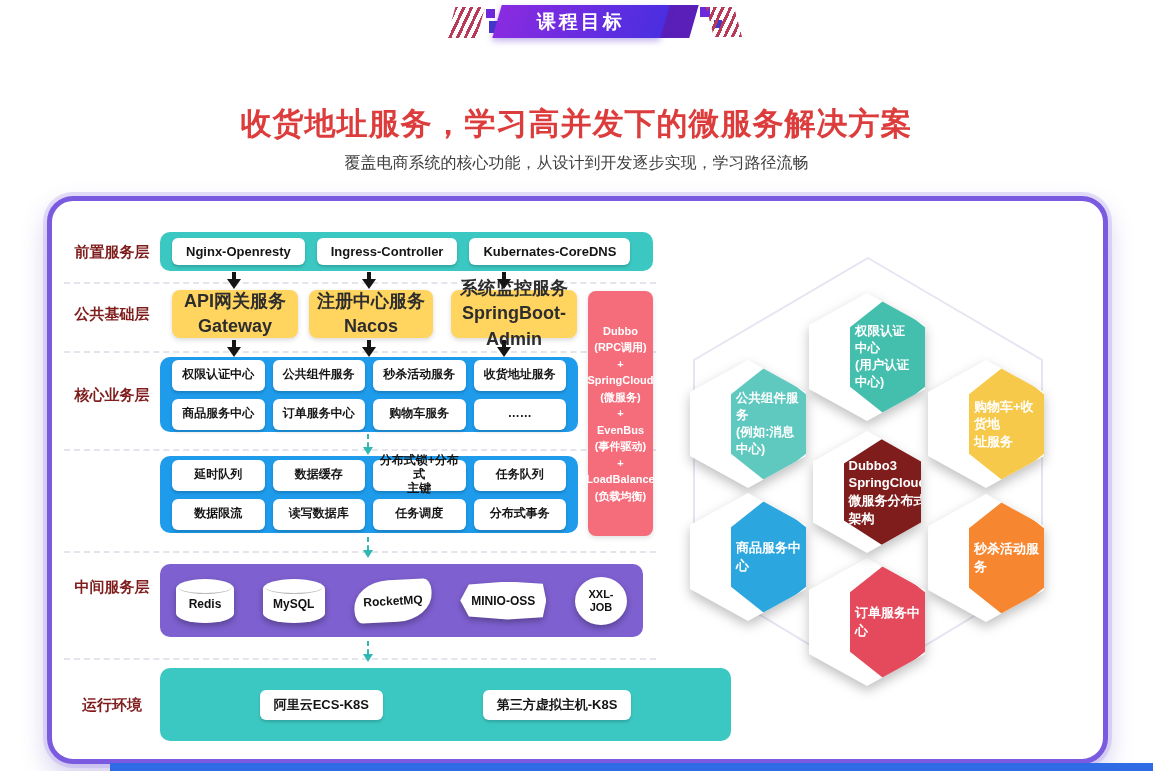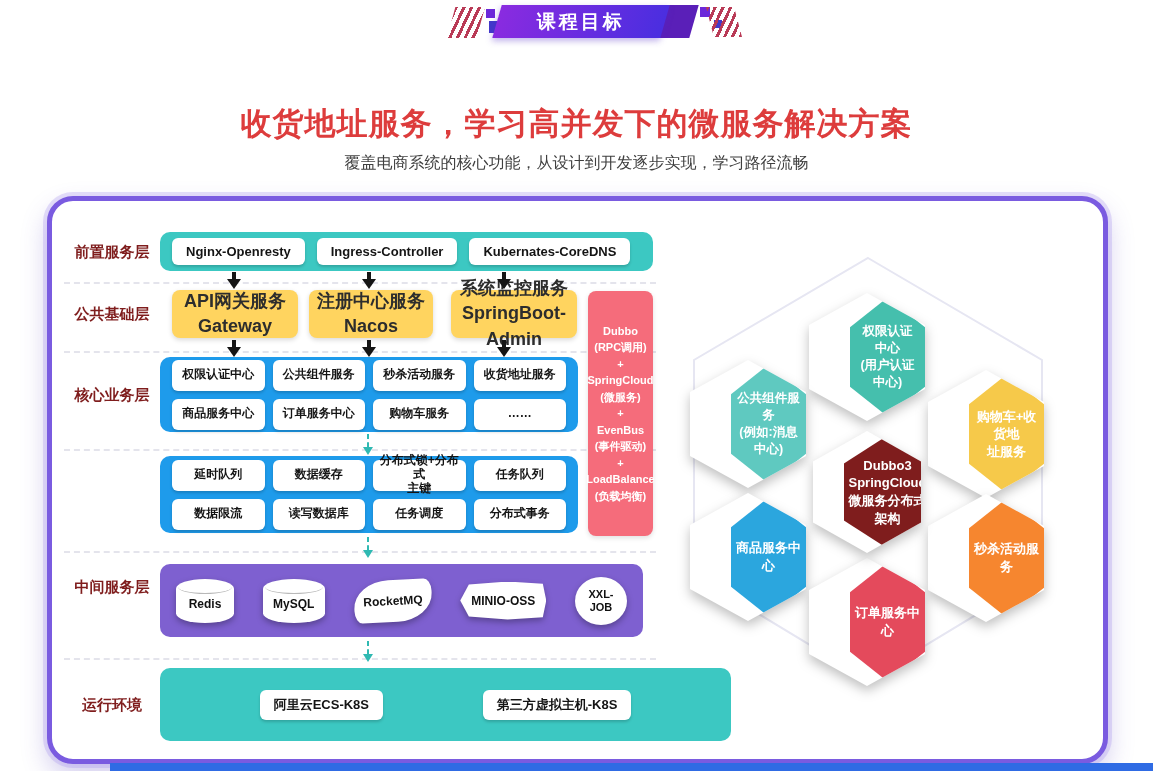--- a/index.html
+++ b/index.html
@@ -72,21 +72,21 @@
   .circ{border-radius:50%;font-size:11px;line-height:1.1;}
 
   
   .hex-outline{position:absolute;z-index:0;}
   .hex{position:absolute;filter:drop-shadow(0 5px 6px rgba(0,0,0,.25));z-index:2;}
   .hex .outer{width:100%;height:100%;background:#fff;
               clip-path:polygon(50% 0,100% 25%,100% 75%,50% 100%,0 75%,0 25%);
               display:flex;align-items:center;justify-content:center;}
   .hex .inner{width:calc(100% - 9px);height:calc(100% - 9px);
               clip-path:polygon(50% 0,100% 25%,100% 75%,50% 100%,0 75%,0 25%);
-              display:flex;align-items:center;justify-content:center;text-align:center;color:#fff;
+              display:flex;align-items:center;justify-content:center;color:#fff;
               font-size:13px;font-weight:700;line-height:1.35;padding:0 5px;box-sizing:border-box;margin-left:41px;}
   .c-teal{background:#45bfad;} .c-tealL{background:#5fc9c0;} .c-yellow{background:#f6c94a;}
   .c-purple{background:#7f1d1d;} .c-blue{background:#2ba6de;} .c-red{background:#e44a5c;} .c-orange{background:#f6862f;}
 
   .bottom-strip{position:absolute;left:110px;right:0;bottom:0;height:8px;background:#2f6be4;z-index:3;}
 </style>
 </head>
 <body>
 
 <div class="decor stripes" style="left:447px;top:7px;width:38px;height:31px;clip-path:polygon(22% 0,100% 0,78% 100%,0 100%);"></div>
@@ -225,21 +225,21 @@
     </div>
   </div>
 
   <div class="hex" style="left:638px;top:159px;width:116px;height:128px">
     <div class="outer">
       <div class="inner c-tealL pre" style="font-size:12.5px">公共组件服务
 (例如:消息中心)</div>
     </div>
   </div>
 
-  <div class="hex" style="left:876px;top:169px;width:116px;height:128px">
+  <div class="hex" style="left:876px;top:159px;width:116px;height:128px">
     <div class="outer">
       <div class="inner c-yellow pre">购物车+收货地
 址服务</div>
     </div>
   </div>
 
   <div class="hex" style="left:761px;top:230px;width:108px;height:122px;z-index:4">
     <div class="outer">
       <div class="inner c-purple pre">Dubbo3
 SpringCloud

